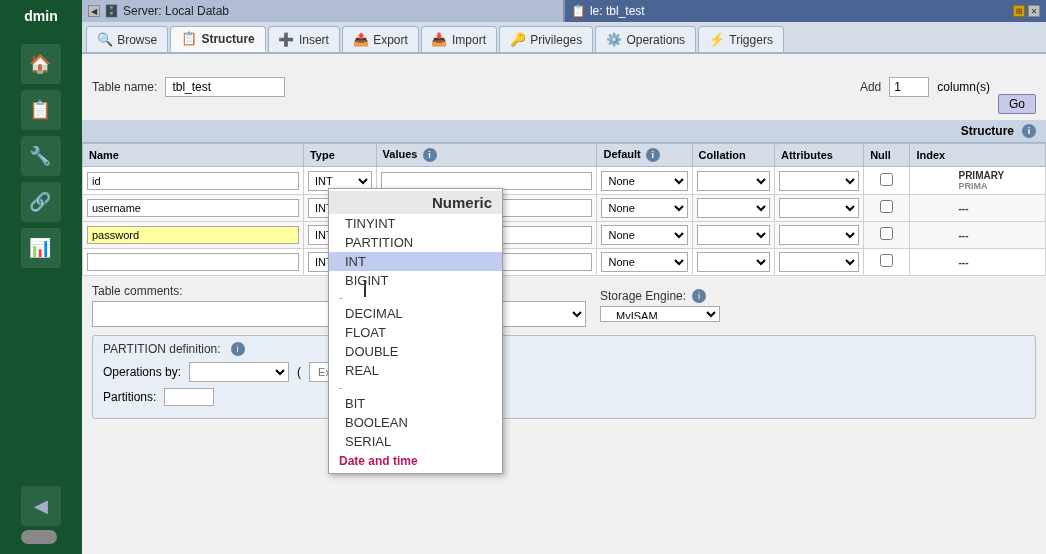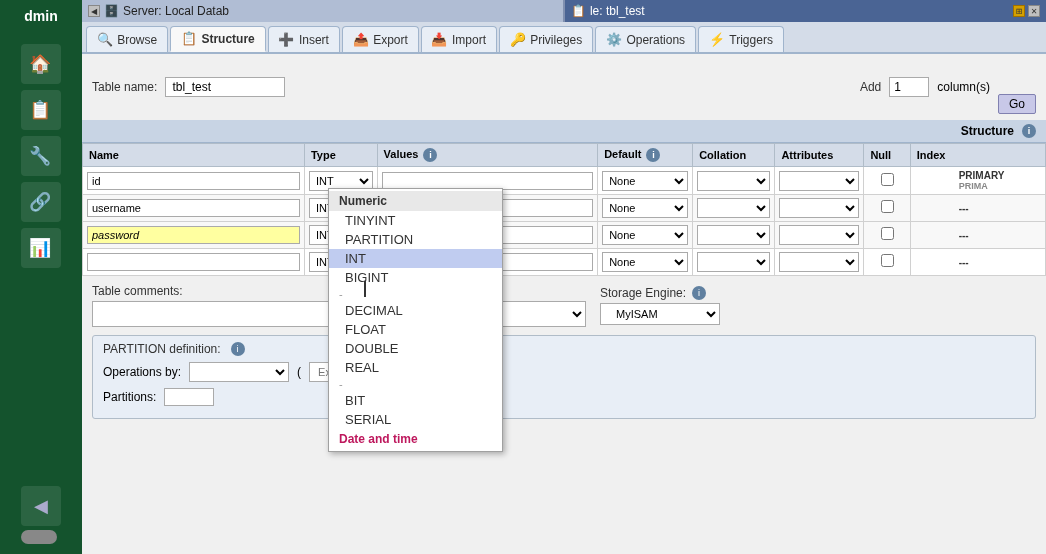--- a/index.html
+++ b/index.html
@@ -121,21 +121,21 @@
     .table-grid tr:nth-child(2) td { background: #f8f8f8; }
     .table-grid tr:nth-child(3) td { background: #f8f8f8; }
 
     .cell-input {
       width: 100%;
       border: 1px solid #aaa;
       padding: 2px 4px;
       background: white;
       font-size: 11px;
     }
-    .cell-input.highlight { background: #ffffa0; font-style: italic; }
+    .cell-input.highlight { background: #ffffa0; }
 
     .cell-select {
       border: 1px solid #aaa;
       padding: 2px 2px;
       background: white;
       font-size: 11px;
       width: 100%;
     }
 
     .checkbox-cell { text-align: center; }
@@ -207,22 +207,23 @@
       background: white;
       border: 1px solid #a0a0a0;
       box-shadow: 2px 2px 6px rgba(0,0,0,0.3);
       z-index: 100;
       padding: 2px 0;
     }
     .dropdown-section-label {
       font-weight: bold;
       color: #333;
       padding: 3px 10px;
-      font-size: 12px;
+      font-size: 15px;
       background: #e8e8e8;
+      text-align: right;
     }
     .dropdown-item {
       padding: 2px 16px;
       cursor: pointer;
       font-size: 13px;
       color: #333;
     }
     .dropdown-item.selected { background: #c0ccf0; }
     .dropdown-divider {
       padding: 1px 10px;
@@ -561,21 +562,21 @@
         <span class="form-label">Collation:</span>
         <select class="form-select" style="width:200px; height:26px;">
           <option></option>
         </select>
       </div>
       <div style="display:flex; flex-direction:column; gap:3px; margin-left:10px;">
         <div style="display:flex; align-items:center; gap:4px;">
           <span class="form-label">Storage Engine:</span>
           <span class="info-icon">i</span>
         </div>
-        <select class="form-select" style="width:120px; height:22px;padding-left:11px;">
+        <select class="form-select" style="width:120px; height:16px;padding-left:11px;">
           <option>MyISAM</option>
           <option>InnoDB</option>
         </select>
       </div>
     </div>
 
     <div class="partition-section">
       <div class="partition-row">
         <span class="form-label">PARTITION definition:</span>
         <span class="info-icon">i</span>
@@ -602,20 +603,21 @@
     <div class="dropdown-item">PARTITION</div>
     <div class="dropdown-item selected">INT</div>
     <div class="dropdown-item">BIGINT</div>
     <div class="dropdown-divider">-</div>
     <div class="dropdown-item">DECIMAL</div>
     <div class="dropdown-item">FLOAT</div>
     <div class="dropdown-item">DOUBLE</div>
     <div class="dropdown-item">REAL</div>
     <div class="dropdown-divider">-</div>
     <div class="dropdown-item">BIT</div>
+    <div class="dropdown-item">BOOLEAN</div>
     <div class="dropdown-item">SERIAL</div>
     <div class="dropdown-section-label-2">Date and time</div>
   </div>
 
   <div style="position:absolute; top:281px; left:282px; width:12px; height:16px; 
               border-left:2px solid #333; animation: none; pointer-events:none; z-index:200;"></div>
 
 </div>
 
 </body></html>

